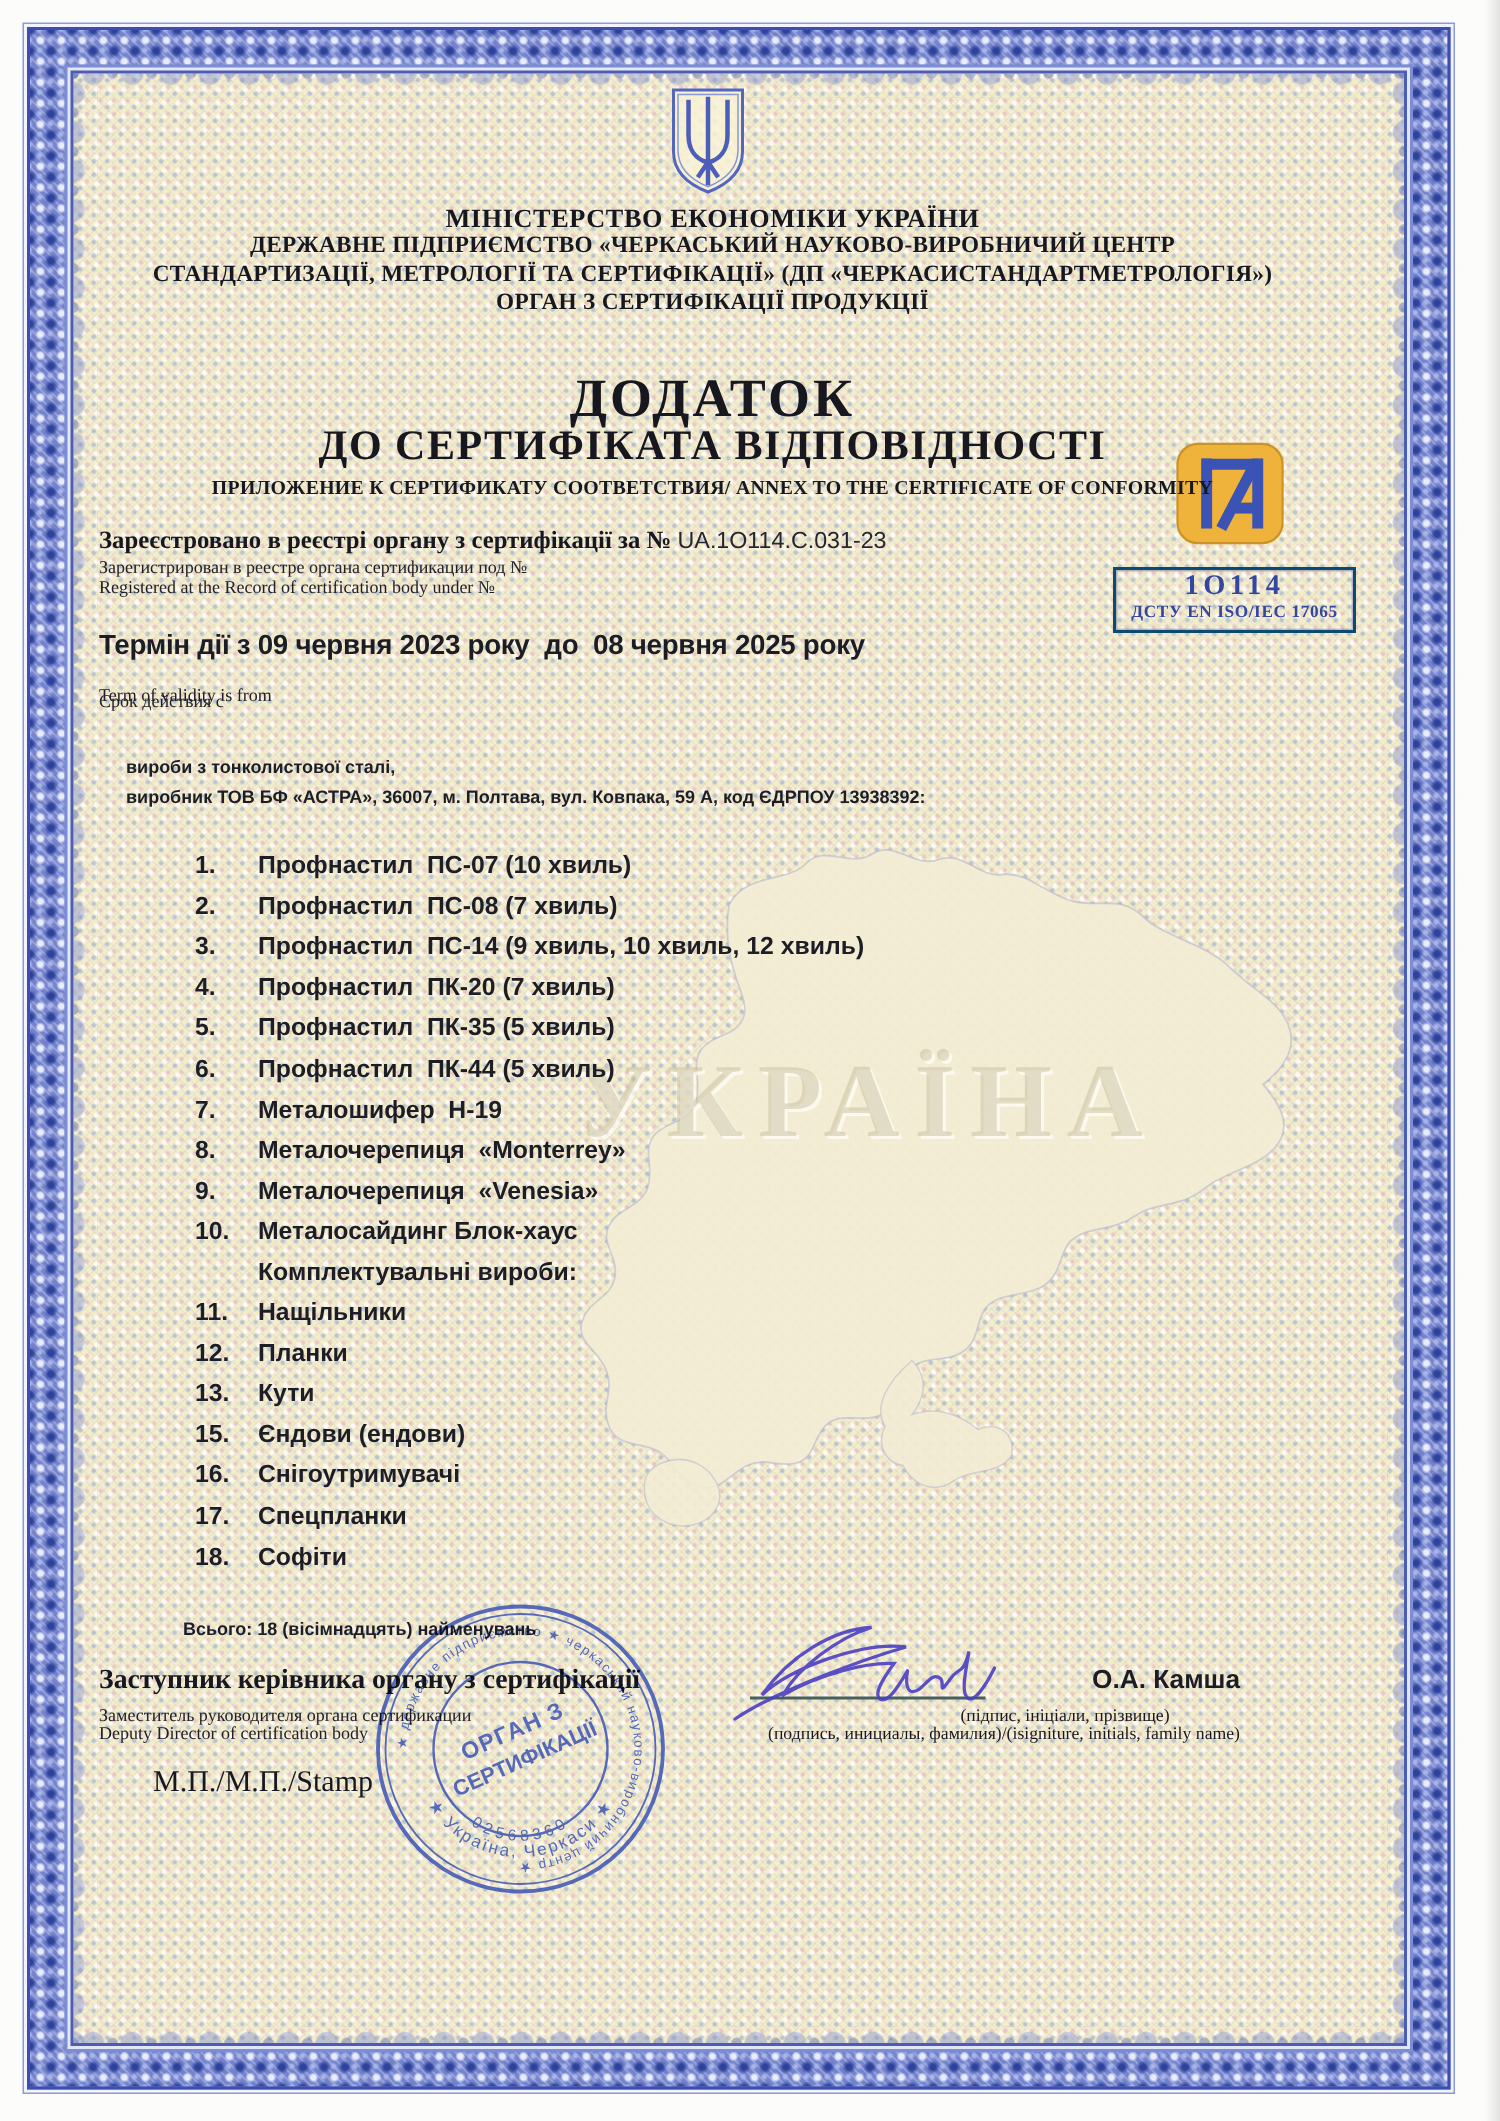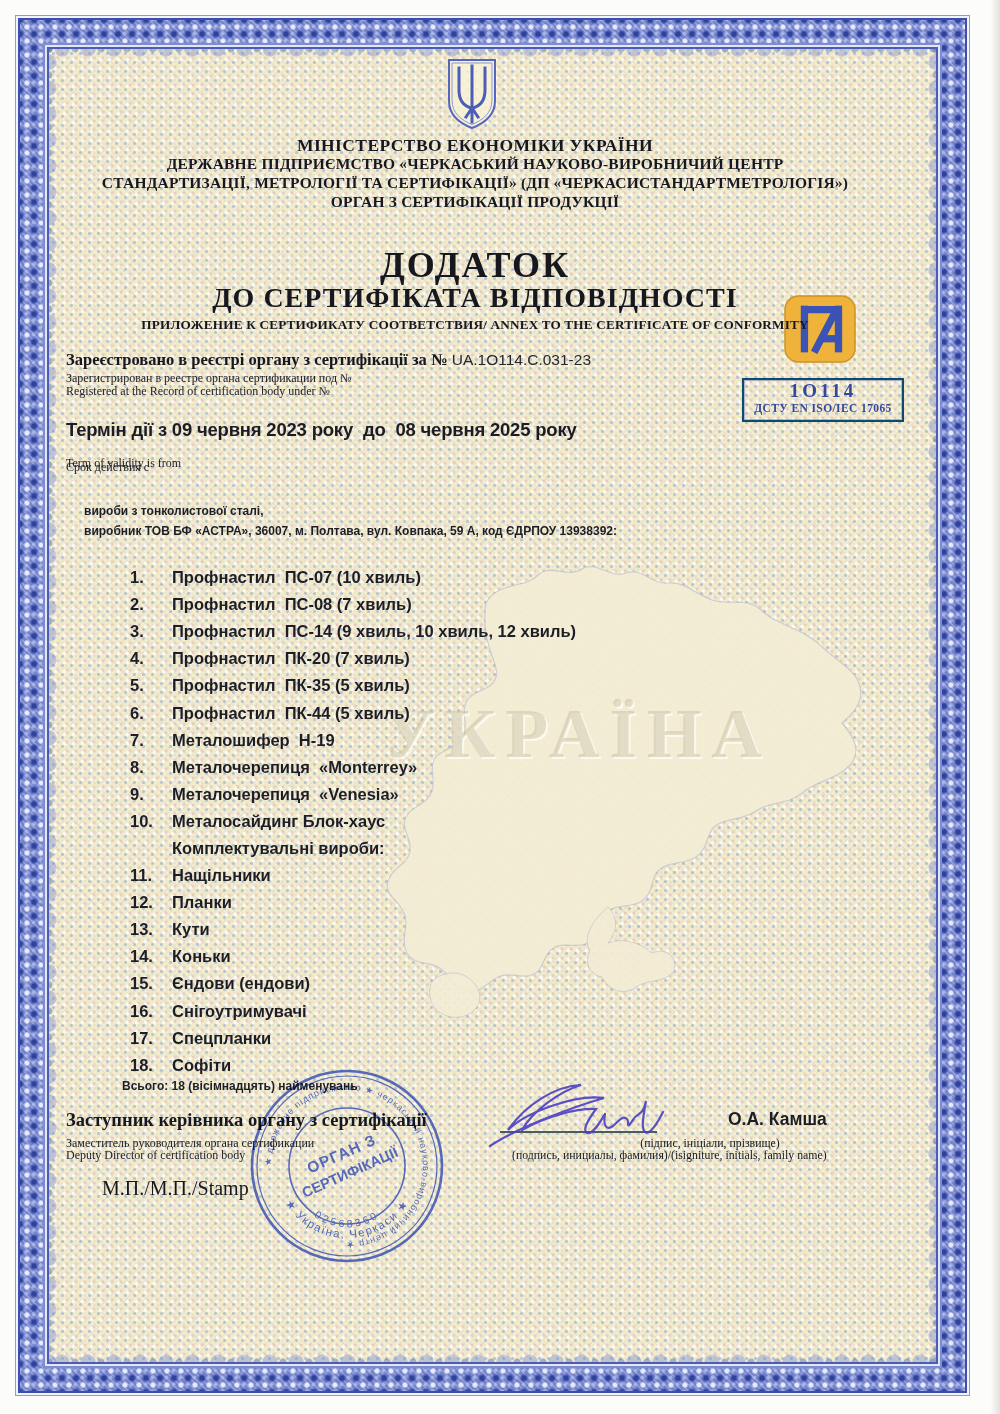--- a/index.html
+++ b/index.html
@@ -254,24 +254,20 @@
         </div>
       <div class="prow">
           <span class="num">12.</span>
           <span class="txt pre">Планки</span>
         </div>
       <div class="prow">
           <span class="num">13.</span>
           <span class="txt pre">Кути</span>
         </div>
       <div class="prow">
-          <span class="num">14.</span>
-          <span class="txt pre">Коньки</span>
-        </div>
-      <div class="prow">
           <span class="num">15.</span>
           <span class="txt pre">Єндови (ендови)</span>
         </div>
       <div class="prow">
           <span class="num">16.</span>
           <span class="txt pre">Снігоутримувачі</span>
         </div>
       <div class="prow">
           <span class="num">17.</span>
           <span class="txt pre">Спецпланки</span>

